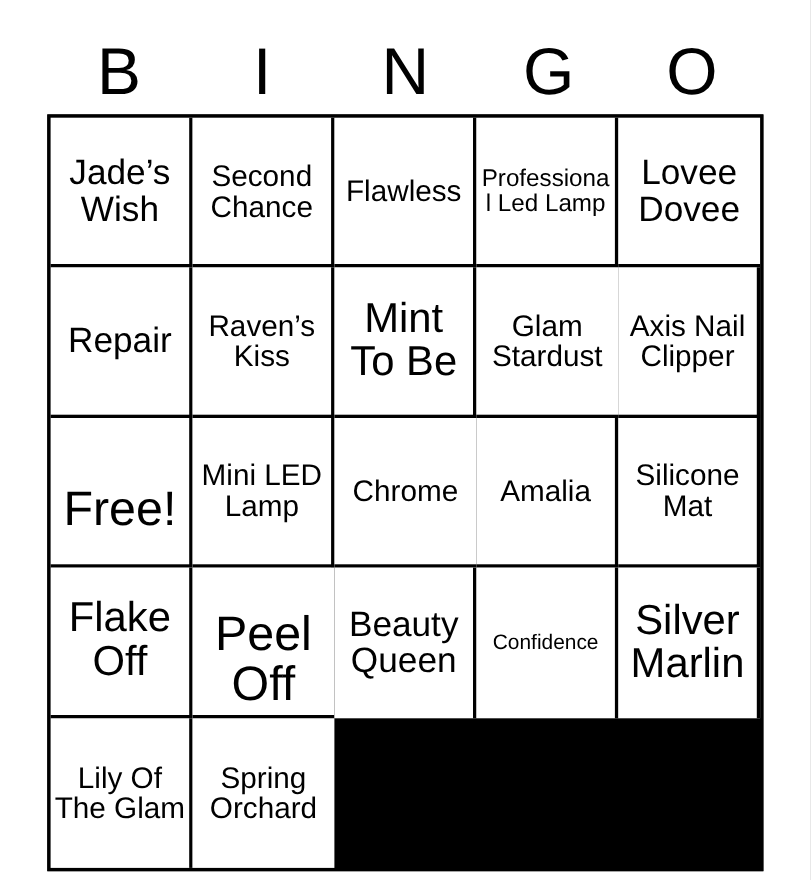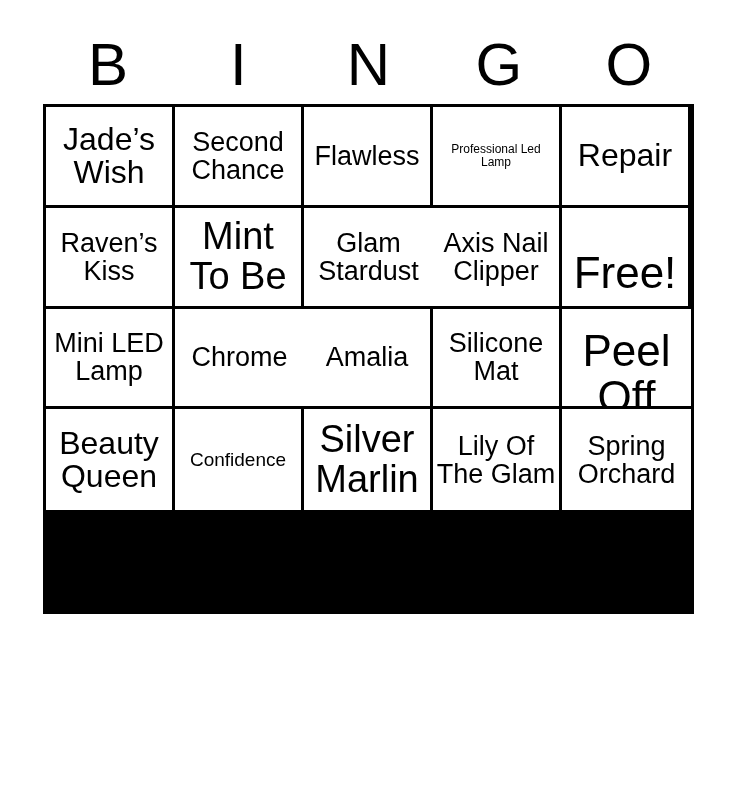--- a/index.html
+++ b/index.html
@@ -44,21 +44,21 @@
     color: #000;
     user-select: none;
   }
 
   
   #grid {
     position: absolute;
     left: 43px;
     top: 104px;
     width: 651px;
-    height: 510px;
+    height: 688px;
     box-sizing: border-box;
     border: 3px solid #000;
     display: grid;
     grid-template-columns: repeat(5, 1fr);
     grid-template-rows: repeat(5, 1fr);
     background: #000;
     gap: 0;
   }
 
   .cell {
@@ -86,21 +86,21 @@
     word-wrap: break-word;
     color: #000;
   }
 
   
   .fs-xl   { font-size: 44px; margin-top: 33px; }
   .fs-lg   { font-size: 38px; }
   .fs-md   { font-size: 32px; }
   .fs-sm   { font-size: 27px; }
   .fs-xs   { font-size: 22px; }
-  .fs-xxs  { font-size: 12px; text-align: center; }
+  .fs-xxs  { font-size: 22px; text-align: center; }
   .fs-tiny { font-size: 19px; }
 </style>
 </head>
 <body>
 
 <div id="card">
 
   <div id="header">
     <div class="header-cell">B</div>
     <div class="header-cell">I</div>
@@ -114,20 +114,23 @@
         <span class="cell-text fs-md">Jade’s Wish</span>
       </div>
       <div class="cell row-1 col-2">
         <span class="cell-text fs-sm">Second Chance</span>
       </div>
       <div class="cell row-1 col-3">
         <span class="cell-text fs-sm">Flawless</span>
       </div>
       <div class="cell row-1 col-4">
         <span class="cell-text fs-xxs">Professional Led Lamp</span>
+      </div>
+      <div class="cell row-1 col-5">
+        <span class="cell-text fs-md">Lovee Dovee</span>
       </div>
       <div class="cell row-2 col-1">
         <span class="cell-text fs-md">Repair</span>
       </div>
       <div class="cell row-2 col-2">
         <span class="cell-text fs-sm">Raven’s Kiss</span>
       </div>
       <div class="cell row-2 col-3">
         <span class="cell-text fs-lg">Mint To Be</span>
       </div>
@@ -145,20 +148,23 @@
       </div>
       <div class="cell row-3 col-5">
         <span class="cell-text fs-sm">Chrome</span>
       </div>
       <div class="cell row-4 col-1">
         <span class="cell-text fs-sm">Amalia</span>
       </div>
       <div class="cell row-4 col-2">
         <span class="cell-text fs-sm">Silicone Mat</span>
       </div>
+      <div class="cell row-4 col-3">
+        <span class="cell-text fs-lg">Flake Off</span>
+      </div>
       <div class="cell row-4 col-5">
         <span class="cell-text fs-xl">Peel Off</span>
       </div>
       <div class="cell row-5 col-1">
         <span class="cell-text fs-md">Beauty Queen</span>
       </div>
       <div class="cell row-5 col-2">
         <span class="cell-text fs-tiny">Confidence</span>
       </div>
       <div class="cell row-5 col-3">

